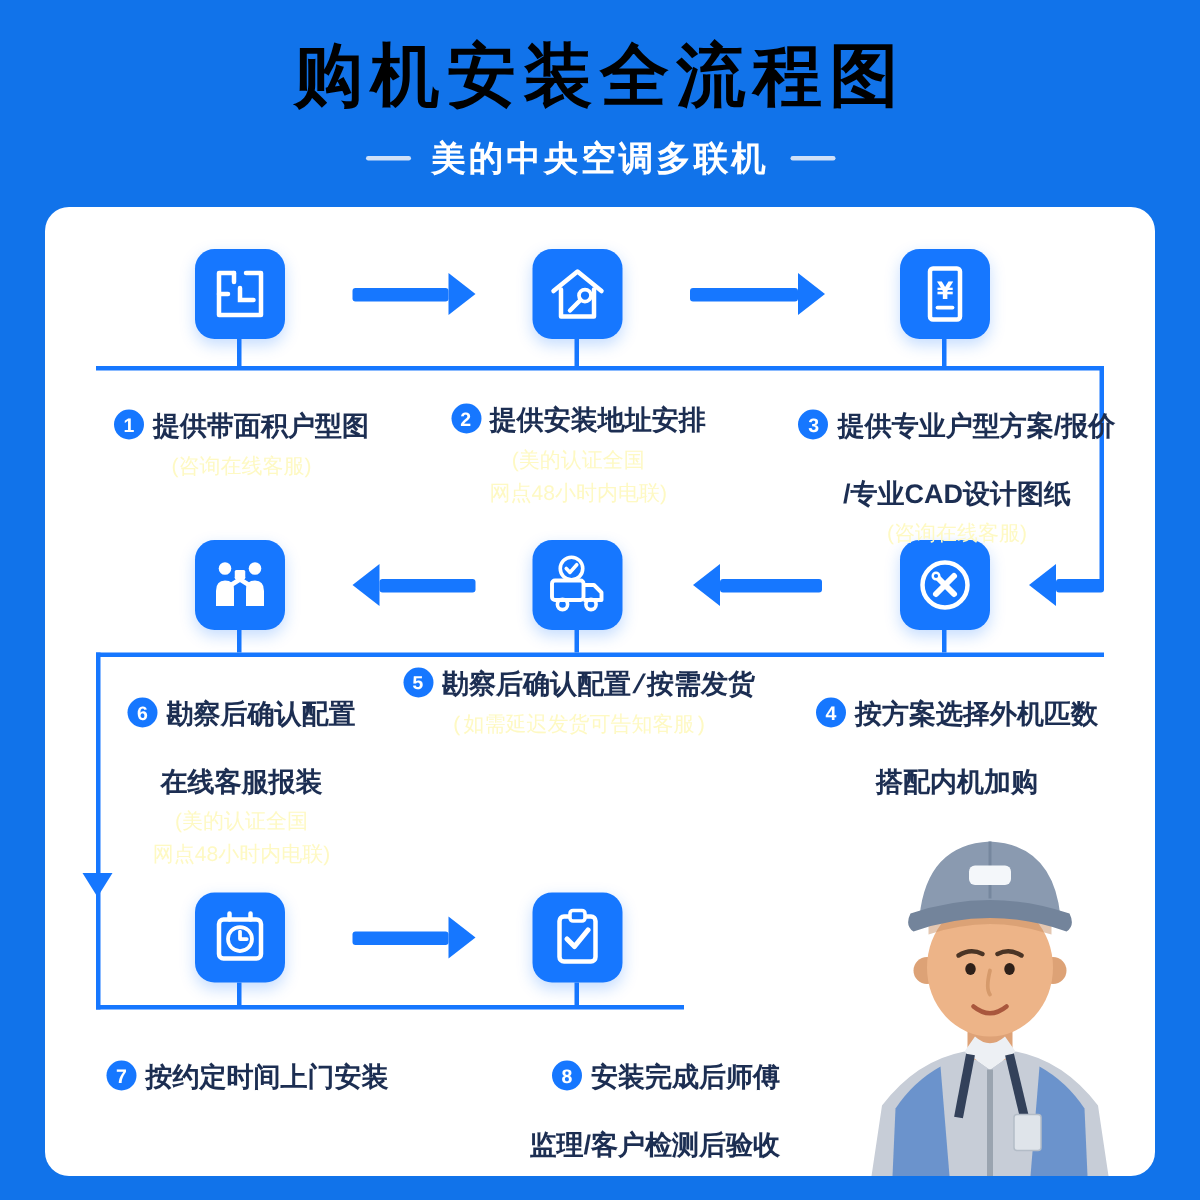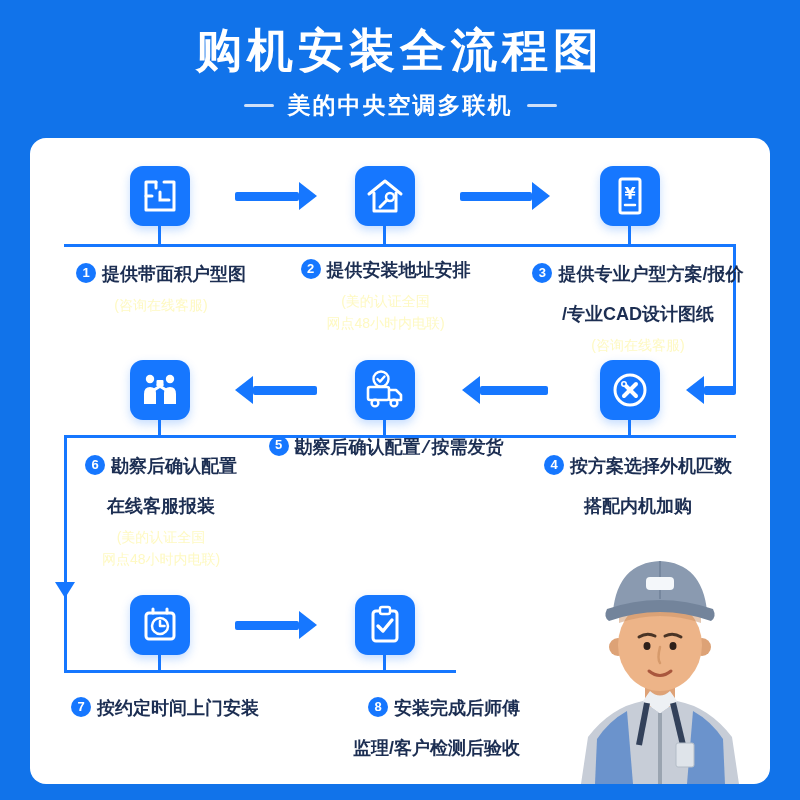--- a/index.html
+++ b/index.html
@@ -3,21 +3,21 @@
 <meta charset="utf-8">
 <style>
   html,body { margin:0; padding:0; }
   .page {
     position:relative; width:800px; height:800px;
     background:#1173ea; overflow:hidden;
     font-family:"Liberation Sans", sans-serif;
   }
   .header-title {
     position:absolute; top:20px; left:0; width:100%;
-    text-align:center; color:#ffffff; font-size:46px; font-weight:800;
+    text-align:center; color:#000000; font-size:46px; font-weight:800;
     letter-spacing:5px;
   }
   .header-sub {
     position:absolute; top:90px; left:0; width:100%;
     display:flex; justify-content:center; align-items:center; gap:14px;
     color:#ffffff; font-size:23px; font-weight:700; letter-spacing:2px;
   }
   .dash { width:30px; height:3px; background:#cfe0f8; border-radius:2px; }
   .card {
     position:absolute; left:30px; top:138px; width:740px; height:646px;
@@ -32,21 +32,21 @@
   .arrow { position:absolute; display:flex; align-items:center; height:28px; }
   .arrow .shaft { flex:1; height:9px; background:#1677ff; border-radius:2px; }
   .arrow .head-r { width:0; height:0; border-top:14px solid transparent; border-bottom:14px solid transparent; border-left:18px solid #1677ff; }
   .arrow .head-l { width:0; height:0; border-top:14px solid transparent; border-bottom:14px solid transparent; border-right:18px solid #1677ff; }
   .arrow-down-head {
     position:absolute; width:0; height:0;
     border-left:10px solid transparent; border-right:10px solid transparent;
     border-top:16px solid #1677ff;
   }
   .step { position:absolute; text-align:center; }
-  .step .t { font-size:18px; font-weight:700; color:#1c2e52; line-height:40px; }
+  .step .t { font-size:18px; font-weight:700; color:#1c2e52; line-height:29px;margin-top:16px; }
   .step .n { font-size:14px; color:#fef9c3; line-height:22px; }
   .badge {
     display:inline-flex; align-items:center; justify-content:center;
     width:20px; height:20px; border-radius:50%; background:#1677ff;
     color:#fff; font-size:13px; font-weight:700; margin-right:6px;
     vertical-align:middle; position:relative; top:-2px;
   }
   .technician { position:absolute; right:-8px; bottom:0; }
 </style>
 </head>
@@ -213,20 +213,21 @@
     <div class="t">/专业CAD设计图纸</div>
     <div class="n">(咨询在线客服)</div>
   </div>
 
   <div class="step" style="left:512px;top:446px;width:252px;">
     <div class="t"><span class="badge">4</span><span>按方案选择外机匹数</span></div>
     <div class="t">搭配内机加购</div>
   </div>
   <div class="step" style="left:262px;top:428px;width:248px;font-family:Liberation Mono, monospace;">
     <div class="t"><span class="badge">5</span><span>勘察后确认配置/按需发货</span></div>
+    <div class="n">(如需延迟发货可告知客服)</div>
   </div>
   <div class="step" style="left:52px;top:446px;width:218px;">
     <div class="t"><span class="badge">6</span><span>勘察后确认配置</span></div>
     <div class="t">在线客服报装</div>
     <div class="n">(美的认证全国</div>
     <div class="n">网点48小时内电联)</div>
   </div>
 
   <div class="step" style="left:45px;top:688px;width:240px;">
     <div class="t"><span class="badge">7</span><span>按约定时间上门安装</span></div>

